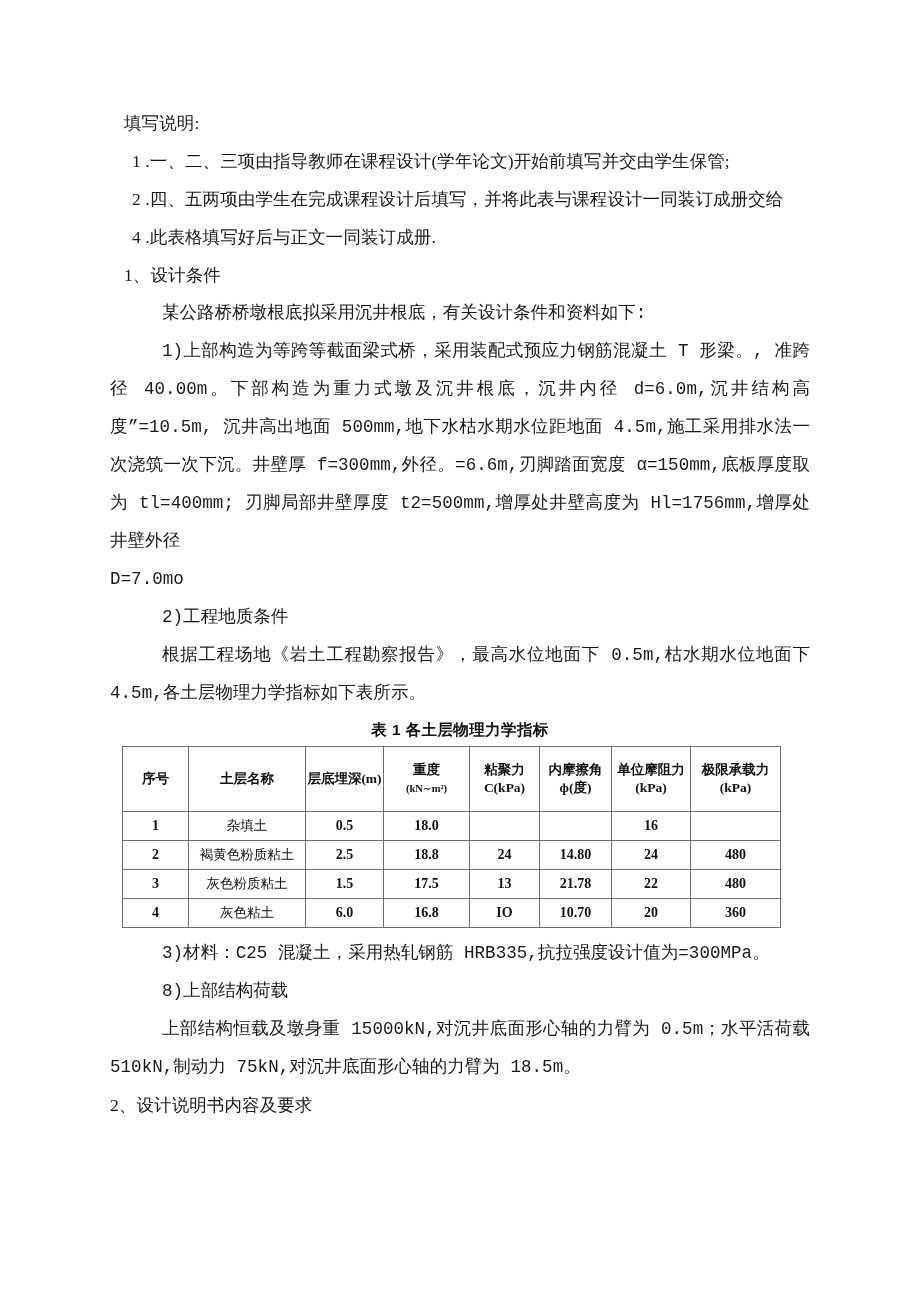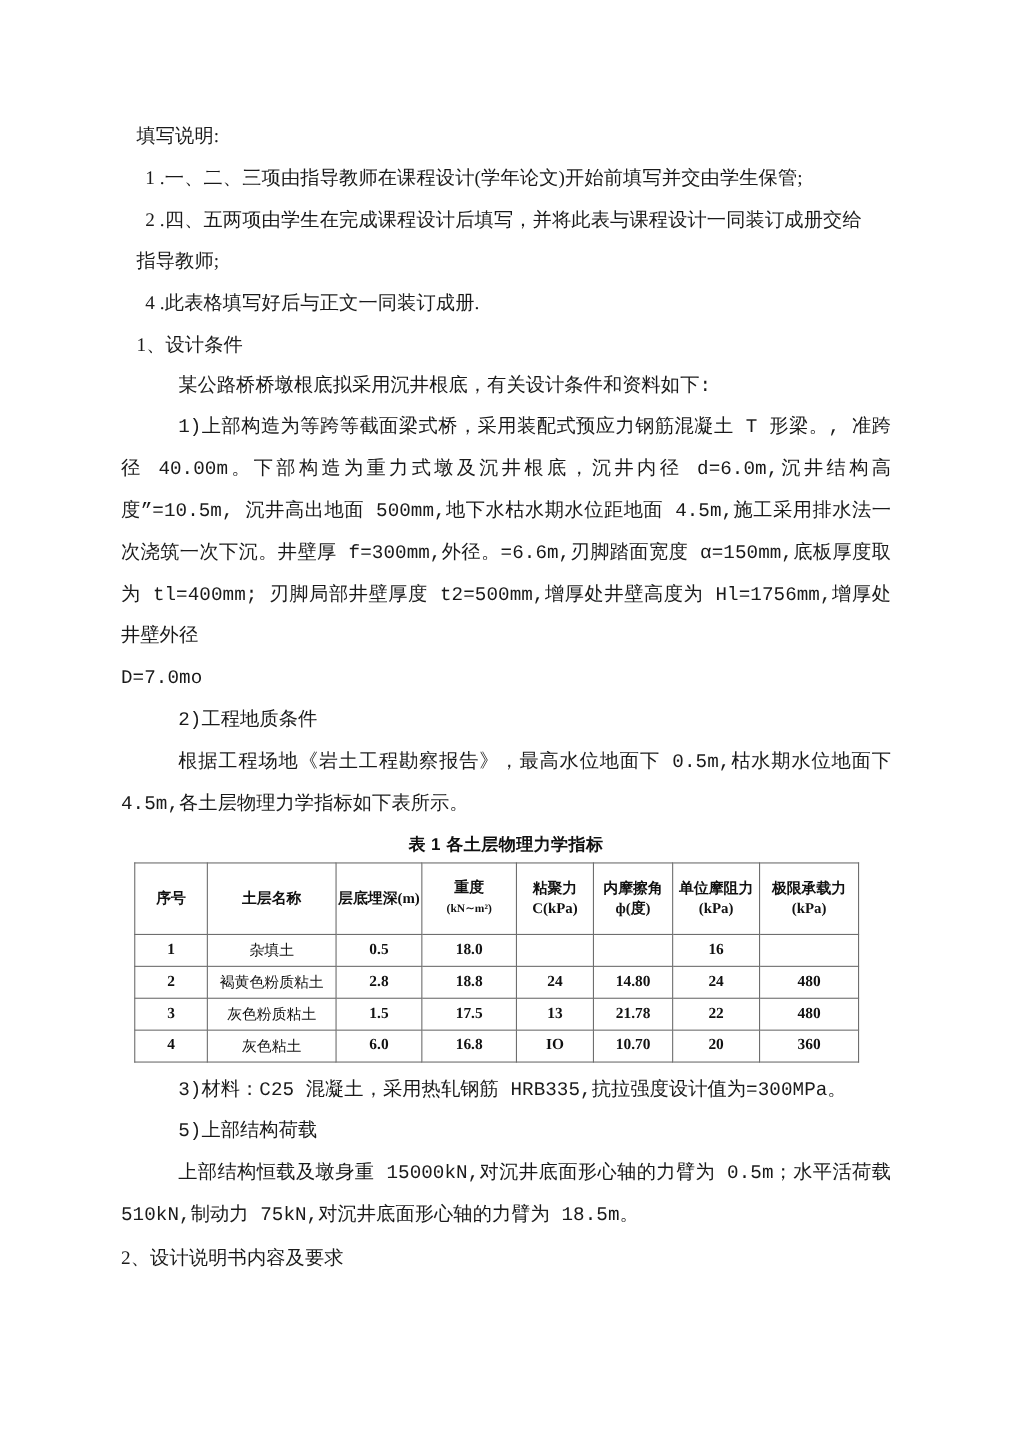--- a/index.html
+++ b/index.html
@@ -107,21 +107,20 @@
 </style>
 </head>
 <body>
 
 <div class="page">
 
   <div class="para indent-1">填写说明:</div>
 
   <div class="para indent-2">1 .一、二、三项由指导教师在课程设计(学年论文)开始前填写并交由学生保管;</div>
   <div class="para indent-2">2 .四、五两项由学生在完成课程设计后填写，并将此表与课程设计一同装订成册交给</div>
-  <div class="para indent-1">指导教师;</div>
   <div class="para indent-2">4 .此表格填写好后与正文一同装订成册.</div>
 
 
   <div class="para indent-1">1、设计条件</div>
 
   <div class="block-flow">某公路桥桥墩根底拟采用沉井根底，有关设计条件和资料如下:</div>
 
   <div class="block-flow">1)上部构造为等跨等截面梁式桥，采用装配式预应力钢筋混凝土 T 形梁。, 准跨径 40.00m。下部构造为重力式墩及沉井根底，沉井内径 d=6.0m,沉井结构高度”=10.5m, 沉井高出地面 500mm,地下水枯水期水位距地面 4.5m,施工采用排水法一次浇筑一次下沉。井壁厚 f=300mm,外径。=6.6m,刃脚踏面宽度 α=150mm,底板厚度取为 tl=400mm; 刃脚局部井壁厚度 t2=500mm,增厚处井壁高度为 Hl=1756mm,增厚处井壁外径</div>
   <div class="block-flow no-indent">D=7.0mo</div>
 
@@ -180,21 +179,21 @@
         <td>0.5</td>
         <td>18.0</td>
         <td></td>
         <td></td>
         <td>16</td>
         <td></td>
       </tr>
       <tr>
         <td>2</td>
         <td class="name">褐黄色粉质粘土</td>
-        <td>2.8</td>
+        <td>2.5</td>
         <td>18.8</td>
         <td>24</td>
         <td>14.80</td>
         <td>24</td>
         <td>480</td>
       </tr>
       <tr>
         <td>3</td>
         <td class="name">灰色粉质粘土</td>
         <td>1.5</td>
@@ -213,18 +212,18 @@
         <td>10.70</td>
         <td>20</td>
         <td>360</td>
       </tr>
     </tbody>
   </table>
 
   <div class="spacer-sm"></div>
 
   <div class="block-flow">3)材料：C25 混凝土，采用热轧钢筋 HRB335,抗拉强度设计值为=300MPa。</div>
-  <div class="block-flow">5)上部结构荷载</div>
+  <div class="block-flow">8)上部结构荷载</div>
   <div class="block-flow">上部结构恒载及墩身重 15000kN,对沉井底面形心轴的力臂为 0.5m；水平活荷载 510kN,制动力 75kN,对沉井底面形心轴的力臂为 18.5m。</div>
 
   <div class="para indent-flow">2、设计说明书内容及要求</div>
 
 </div>
 
 </body></html>

